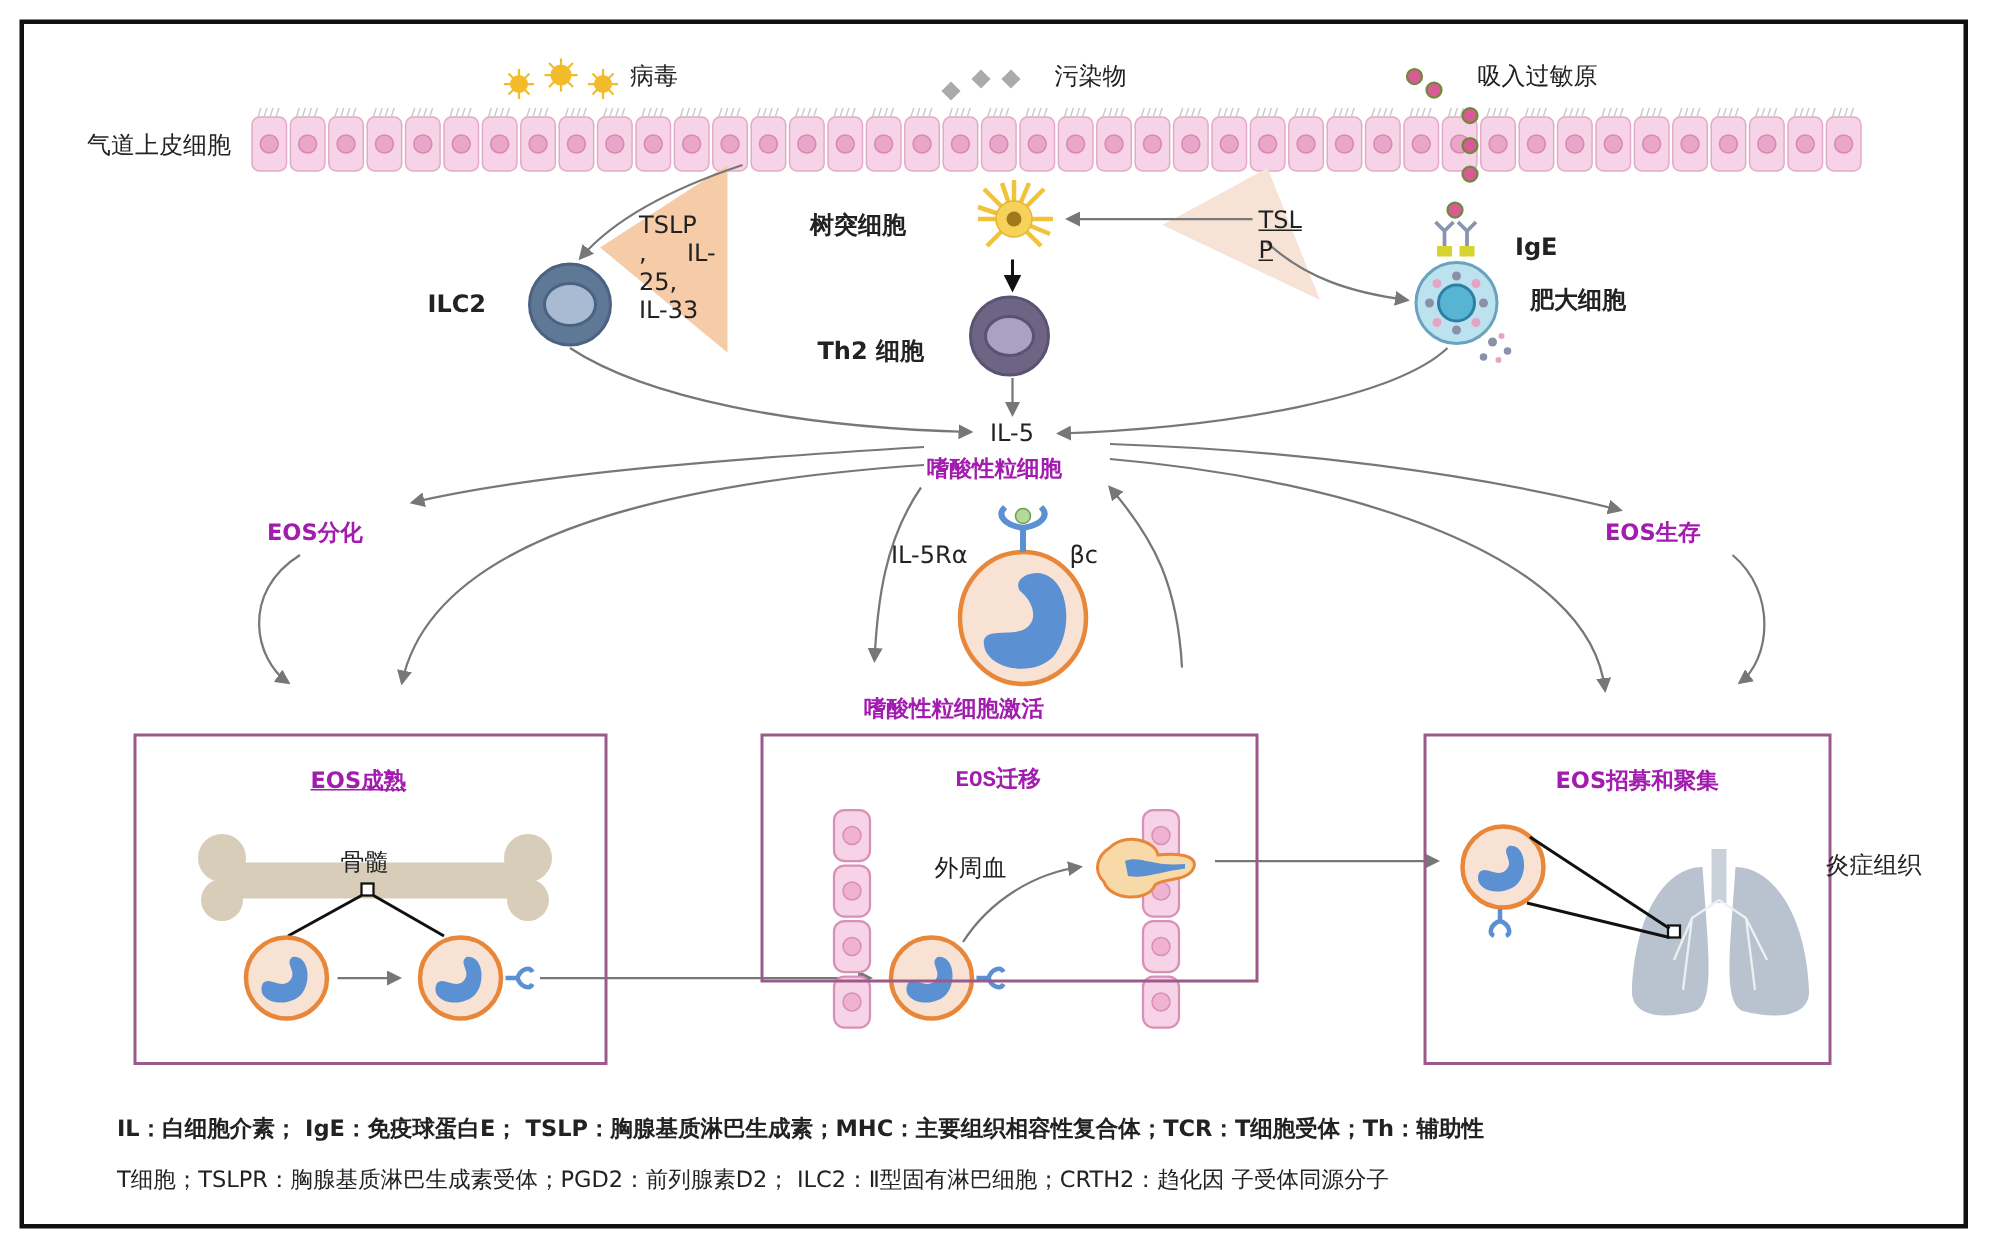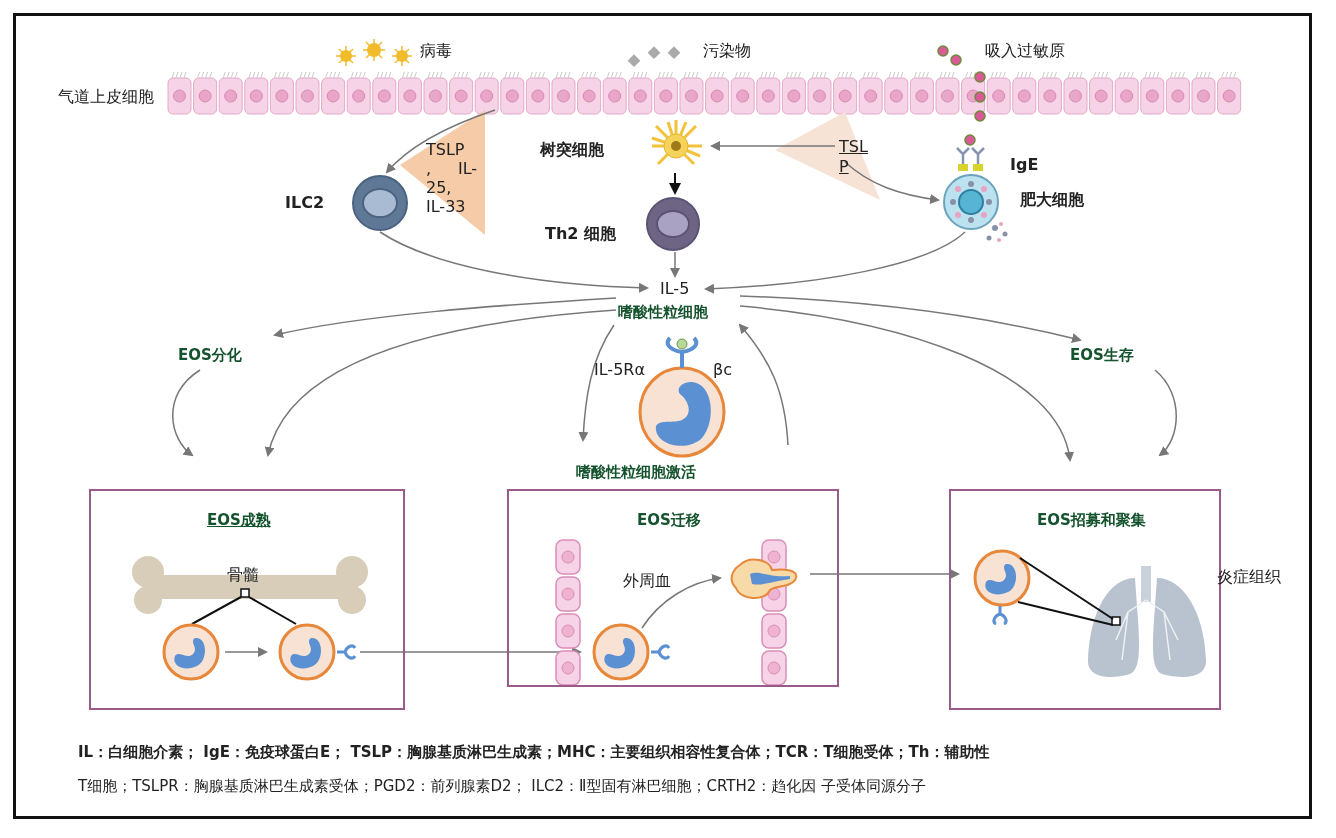--- a/index.html
+++ b/index.html
@@ -1,21 +1,21 @@
 <!DOCTYPE html>
 <html><head>
 <meta charset="utf-8">
 <style>
   html,body{margin:0;padding:0;background:#ffffff;}
   body{width:1336px;height:838px;position:relative;overflow:hidden;font-family:"DejaVu Sans","Liberation Sans",sans-serif;}
   #frame{position:absolute;left:13px;top:13px;width:1299px;height:806px;border:3px solid #111;box-sizing:border-box;background:#fff;}
   #diagram{position:absolute;left:0;top:0;}
   .lbl{position:absolute;color:#222;font-size:16px;line-height:19px;white-space:nowrap;}
   .bold{font-weight:bold;}
-  .green{color:#14532d;font-weight:bold;}
+  .green{color:#a21caf;font-weight:bold;}
   .box{position:absolute;border:2px solid #9b5a8a;box-sizing:border-box;}
   .legend{position:absolute;left:78px;font-size:15px;color:#222;white-space:nowrap;line-height:20px;}
 </style>
 </head>
 <body>
 
 <div id="frame"></div>
 
 <svg id="diagram" width="1336" height="838">
   <defs>
@@ -275,21 +275,21 @@
 <div class="lbl" style="left:713px;top:360px;">βc</div>
 <div class="lbl green" style="left:576px;top:463px;font-size:15px;">嗜酸性粒细胞激活</div>
 
 <div class="lbl green" style="left:178px;top:346px;font-size:15px;">EOS分化</div>
 <div class="lbl green" style="left:1070px;top:346px;font-size:15px;">EOS生存</div>
 
 <div class="box" style="left:89px;top:489px;width:316px;height:221px;">
   <div class="lbl green" style="left:116px;top:20px;font-size:15px;text-decoration:underline;">EOS成熟</div>
   <div class="lbl" style="left:136px;top:74px;">骨髓</div>
 </div>
-<div class="box" style="left:507px;top:489px;width:332px;height:198px;">
+<div class="box" style="left:507px;top:489px;width:332px;height:166px;font-family:Liberation Mono, monospace;">
   <div class="lbl green" style="left:128px;top:20px;font-size:15px;">EOS迁移</div>
   <div class="lbl" style="left:114px;top:80px;">外周血</div>
 </div>
 <div class="box" style="left:949px;top:489px;width:272px;height:221px;">
   <div class="lbl green" style="left:86px;top:20px;font-size:15px;">EOS招募和聚集</div>
   <div class="lbl" style="left:234px;top:76px;margin-left:32px;">炎症组织</div>
 </div>
 
 <div class="legend" style="top:742px;font-weight:bold;">IL：白细胞介素；  IgE：免疫球蛋白E；  TSLP：胸腺基质淋巴生成素；MHC：主要组织相容性复合体；TCR：T细胞受体；Th：辅助性</div>
 <div class="legend" style="top:776px;">T细胞；TSLPR：胸腺基质淋巴生成素受体；PGD2：前列腺素D2；  ILC2：Ⅱ型固有淋巴细胞；CRTH2：趋化因 子受体同源分子</div>

